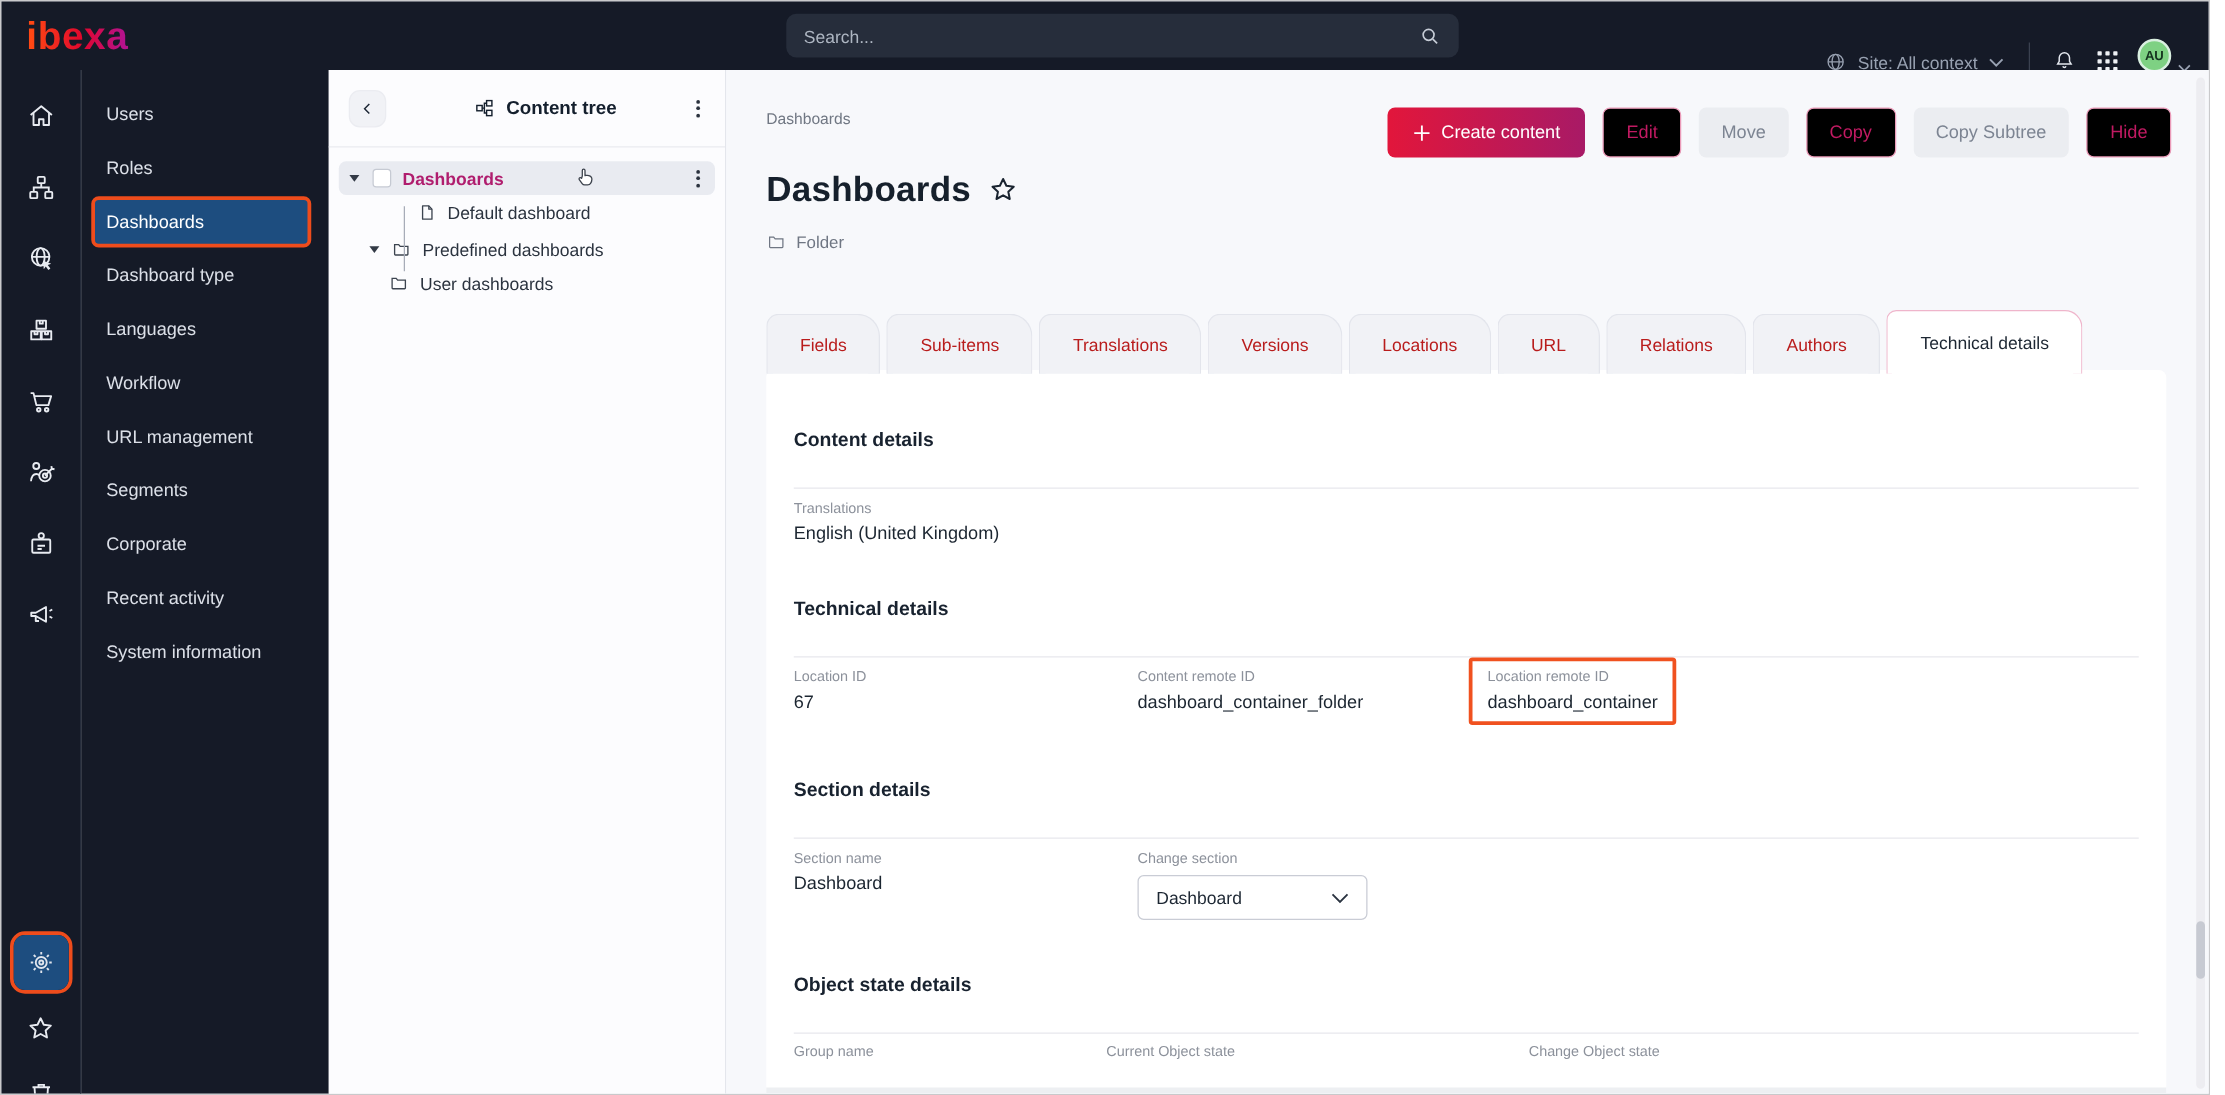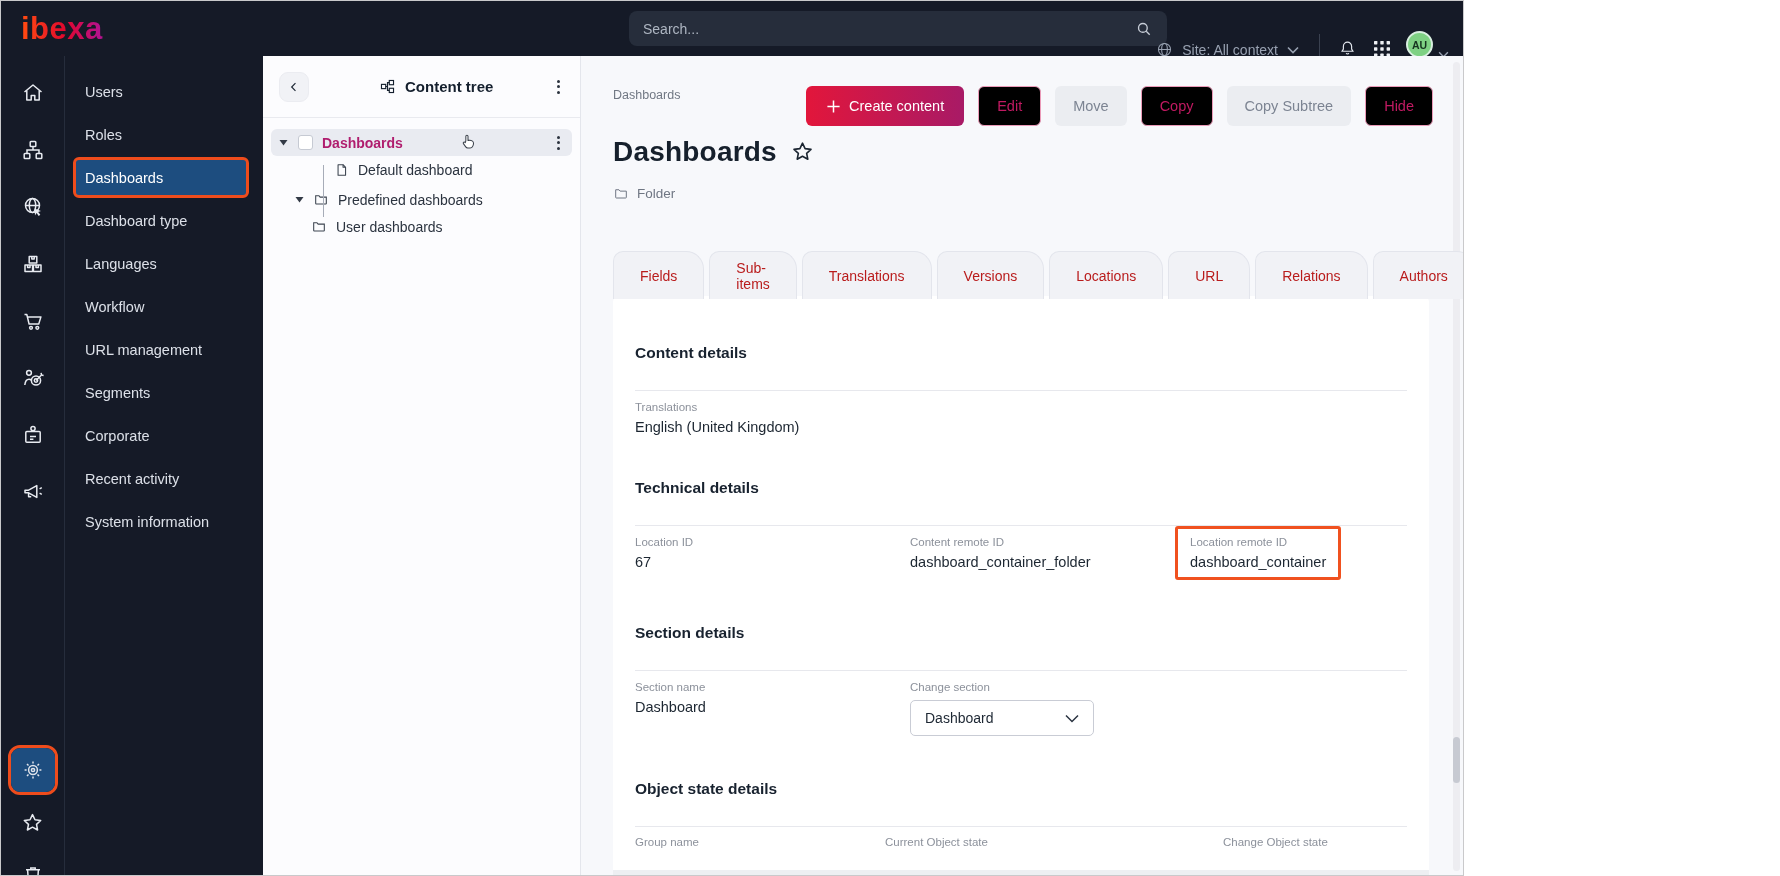--- a/index.html
+++ b/index.html
@@ -1,18 +1,18 @@
 <!DOCTYPE html>
 <html><head>
 <meta charset="utf-8">
 <style>
   * { margin:0; padding:0; box-sizing:border-box; }
   html,body { background:#ffffff; }
   .app{
-    width:1464px;height:876px;position:relative;overflow:hidden;
+    width:1768px;height:876px;position:relative;overflow:hidden;
     border:1px solid #c9c9cb;display:flex;flex-direction:column;
     font-family:"Liberation Sans","DejaVu Sans",sans-serif;background:#f7f8fb;
   }
   
   .topbar{flex:0 0 55px;background:#151a27;position:relative;display:flex;align-items:center;}
   .logo{margin-left:20px;font-size:31px;font-weight:800;letter-spacing:.5px;
     background:linear-gradient(90deg,#ff4713 5%,#e0062e 55%,#b5128c 95%);
     -webkit-background-clip:text;background-clip:text;color:transparent;line-height:1;}
   .search{position:absolute;left:628px;top:10px;width:538px;height:35px;background:#262d3b;
     border-radius:8px;display:flex;align-items:center;padding:0 14px;}

